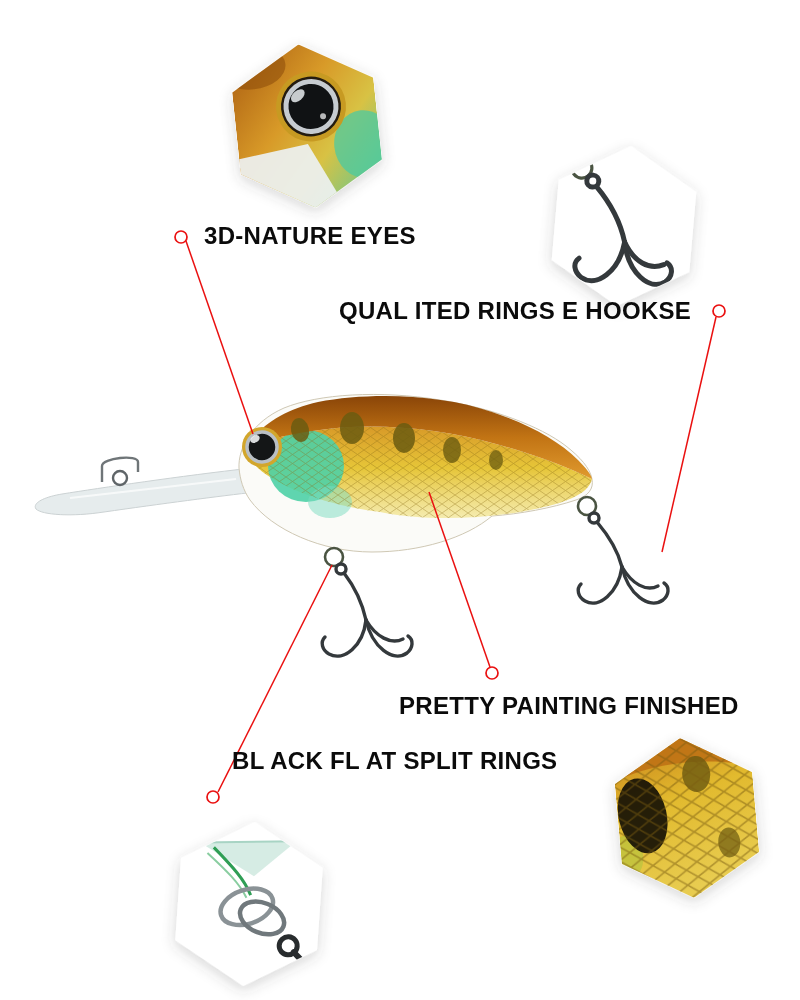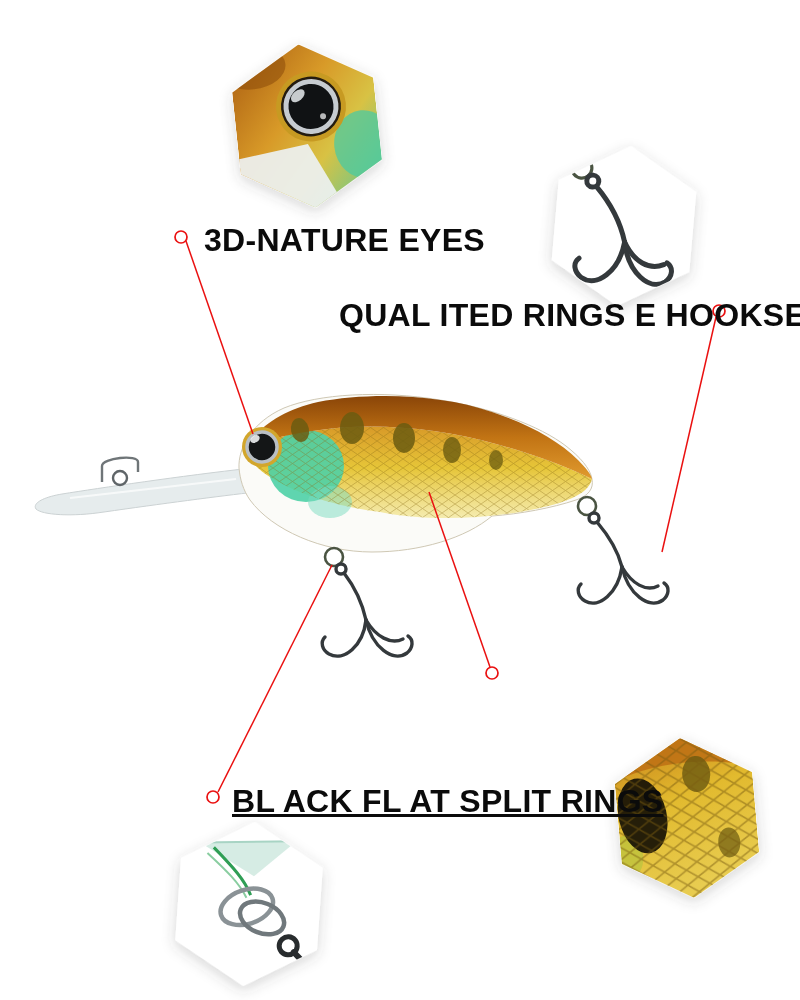--- a/index.html
+++ b/index.html
@@ -1,25 +1,25 @@
 <!DOCTYPE html>
 <html style="--bg: #ffffff; --text: #0b0b0b; --callout: #ea1010; --gold: #e6c538; --orange: #c27414; --green: #4ed0a6; --belly: #fbfbf8; --metal: #34393c; --ring: #4a5442;"><head>
 <meta charset="utf-8">
 <style>
   html,body{margin:0;padding:0;background:#fff;}
   body{width:800px;height:1000px;position:relative;overflow:hidden;
        font-family:"Liberation Sans", sans-serif;}
   .stage{position:absolute;left:0;top:0;width:800px;height:1000px;}
   .stage svg{position:absolute;left:0;top:0;}
-  .ann{position:absolute;font-weight:700;font-size:32px;letter-spacing:.3px;
+  .ann{position:absolute;font-weight:700;font-size:24px;letter-spacing:.3px;
        color:var(--text,#0b0b0b);white-space:nowrap;}
   .ann-eyes{left:204px;top:222px;}
   .ann-hooks{left:339px;top:297px;}
   .ann-painting{left:399px;top:692px;}
-  .ann-rings{left:232px;top:783px;text-decoration:underline;}
+  .ann-rings{left:232px;top:747px;}
   .co-line{stroke:var(--callout,#ea1010);stroke-width:1.5;fill:none;}
   .co-dot{fill:#ffffff;stroke:var(--callout,#ea1010);stroke-width:1.7;}
   .hk{stroke:var(--metal,#34393c);fill:none;stroke-width:3.4;stroke-linecap:round;}
   .hkbig{stroke:var(--metal,#34393c);fill:none;stroke-width:5;stroke-linecap:round;}
   .rg{stroke:var(--ring,#4a5442);fill:none;stroke-width:2.6;}
   .rgbig{stroke:var(--ring,#4a5442);fill:none;stroke-width:3.2;}
 </style>
 </head>
 <body>
 
@@ -182,15 +182,16 @@
     <line x1="429" y1="492" x2="490" y2="667" class="co-line"></line>
     <circle cx="492" cy="673" r="6" class="co-dot"></circle>
 
     <circle cx="213" cy="797" r="6" class="co-dot"></circle>
     <line x1="218" y1="792" x2="332" y2="565" class="co-line"></line>
   </g>
 </svg>
 
 <div class="ann ann-eyes">3D-NATURE EYES</div>
 <div class="ann ann-hooks">QUAL ITED RINGS E HOOKSE</div>
+<div class="ann ann-painting">PRETTY PAINTING FINISHED</div>
 <div class="ann ann-rings">BL ACK FL AT SPLIT RINGS</div>
 
 </div>
 
 </body></html>

